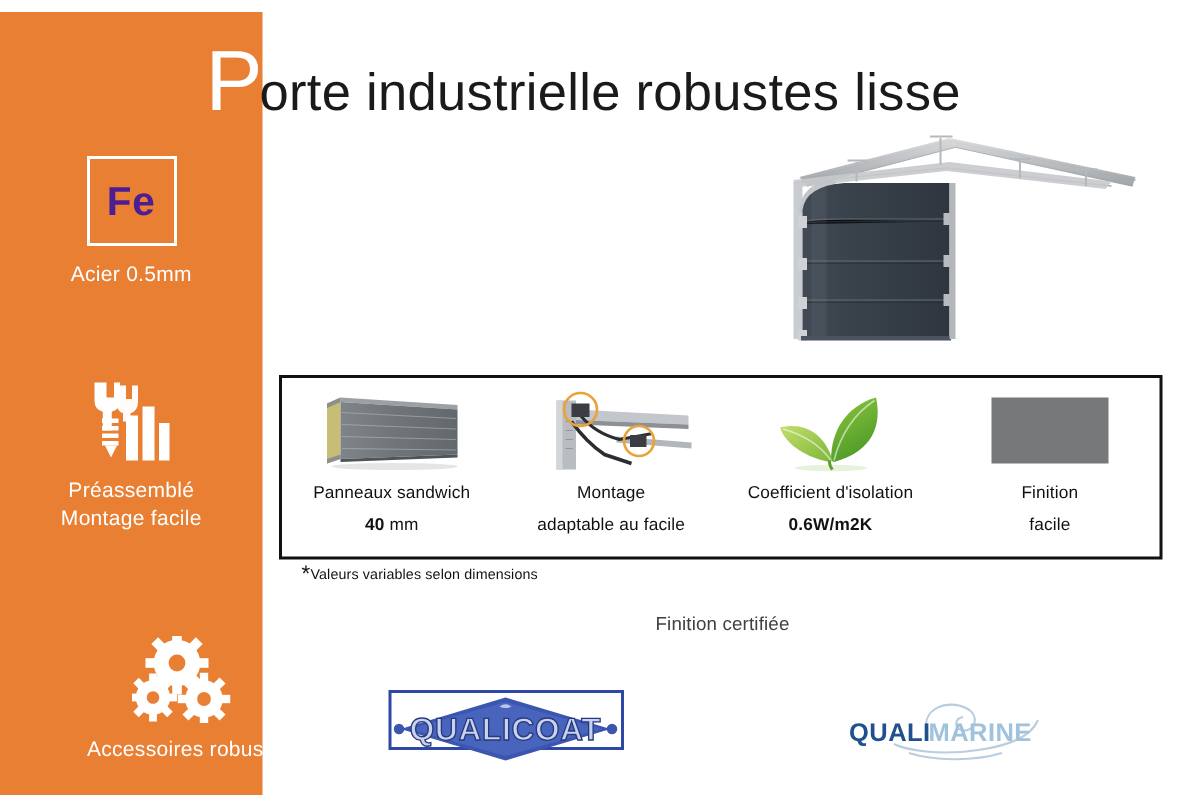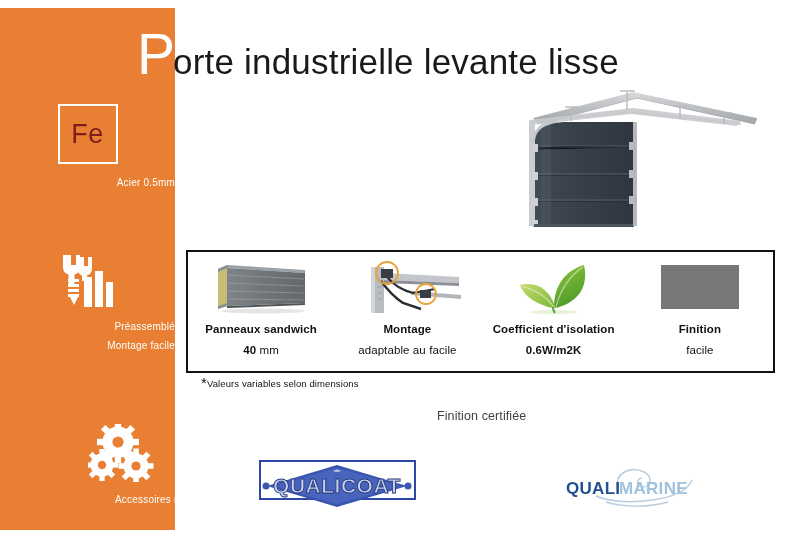--- a/index.html
+++ b/index.html
@@ -13,30 +13,30 @@
 
   
   #sidebar{
     position:absolute;left:0;top:8px;width:175px;height:522px;
     background:#E87F33;
     color:#ffffff;
     text-align:center;
   }
   .side-block{position:absolute;left:0;width:175px;text-align:center;}
   .side-label{
-    font-size:10px;letter-spacing:.2px;color:#fff;
-    line-height:19px;font-weight:400;text-align:right;
+    font-size:14px;letter-spacing:.2px;color:#fff;
+    line-height:19px;font-weight:400;
   }
   
   #fe-box{
     width:60px;height:60px;margin:0 auto 9px auto;
     border:2.5px solid #ffffff;box-sizing:border-box;
     display:flex;align-items:center;justify-content:center;
   }
-  #fe-text{font-size:27px;color:#7f1d1d;font-weight:400;letter-spacing:.5px;}
+  #fe-text{font-size:27px;color:#4c1d95;font-weight:700;letter-spacing:.5px;}
 
   .icon-wrap{height:58px;display:flex;align-items:flex-end;justify-content:center;margin-bottom:8px;}
 
   
   #title-wrap{position:absolute;left:137px;top:26px;white-space:nowrap;}
   #title-p{
     font-size:57px;line-height:57px;color:#ffffff;font-weight:400;
     font-family:"Liberation Sans", sans-serif;
     display:inline-block;vertical-align:baseline;
   }
@@ -54,21 +54,21 @@
     position:absolute;left:186px;top:250px;width:589px;height:123px;
     border:2px solid #111111;box-sizing:border-box;background:#fff;
     display:flex;
   }
   .feature-col{
     flex:1;position:relative;display:flex;flex-direction:column;
     align-items:center;justify-content:flex-start;padding-top:6px;
   }
   .feat-img{height:58px;display:flex;align-items:center;justify-content:center;}
   .feat-title{
-    font-size:11.5px;font-weight:700;color:#111;margin-top:7px;
+    font-size:11.5px;font-weight:400;color:#111;margin-top:7px;
     text-align:right;letter-spacing:.1px;
   }
   .feat-sub{
     font-size:11.5px;font-weight:400;color:#111;margin-top:9px;
     text-align:center;letter-spacing:.1px;
   }
   .feat-sub b{font-weight:700;}
 
   
   #swatch{width:78px;height:44px;background:#77787A;}
@@ -174,21 +174,21 @@
           <circle cx="30" cy="18" r="5.6" fill="#E87F33"></circle>
           <circle cx="14" cy="41" r="4.2" fill="#E87F33"></circle>
           <circle cx="48" cy="42" r="4.6" fill="#E87F33"></circle>
         </svg>
       </div>
       <div class="side-label">Accessoires robustes</div>
     </div>
   </div>
 
   <div id="title-wrap">
-    <span id="title-p">P</span><span id="title-rest">orte industrielle levante lisse</span>
+    <span id="title-p">P</span><span id="title-rest">orte industrielle robustes lisse</span>
   </div>
 
   <div id="hero">
     <svg width="290" height="145" viewBox="0 0 290 145" aria-hidden="true">
       <defs>
         <linearGradient id="doorG" x1="0" y1="0" x2="1" y2="0">
           <stop offset="0" stop-color="#414a55"></stop>
           <stop offset="0.35" stop-color="#39414b"></stop>
           <stop offset="1" stop-color="#2f363f"></stop>
         </linearGradient>

